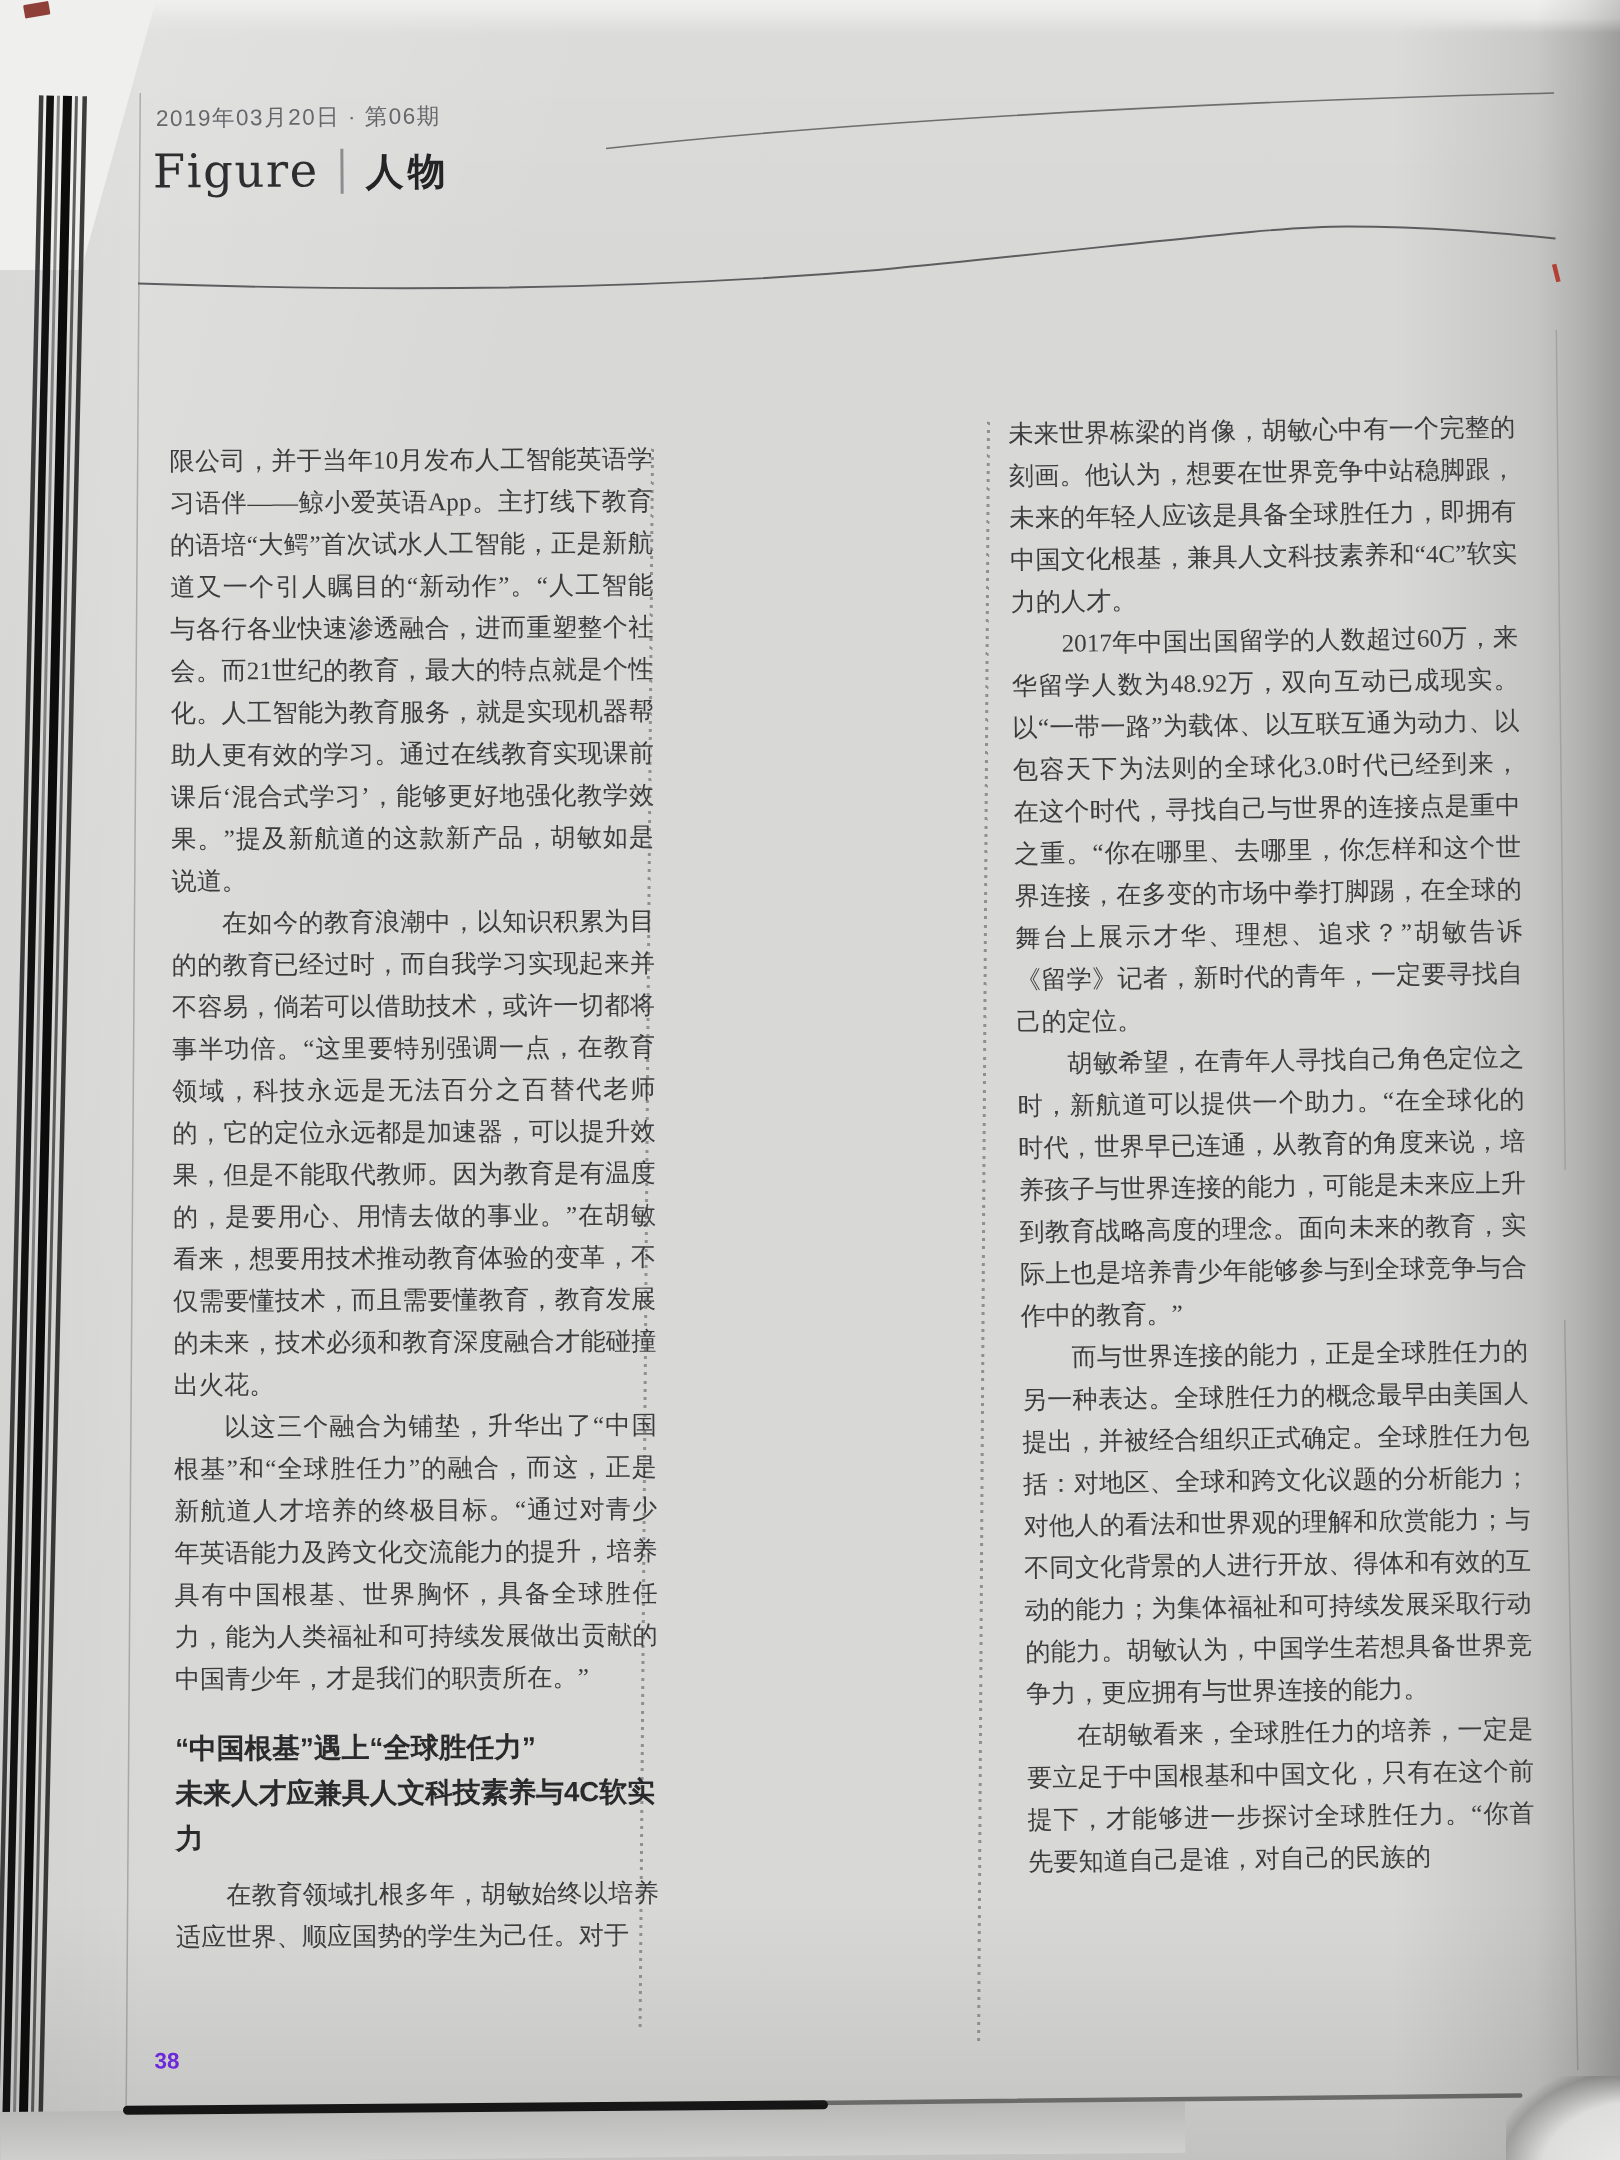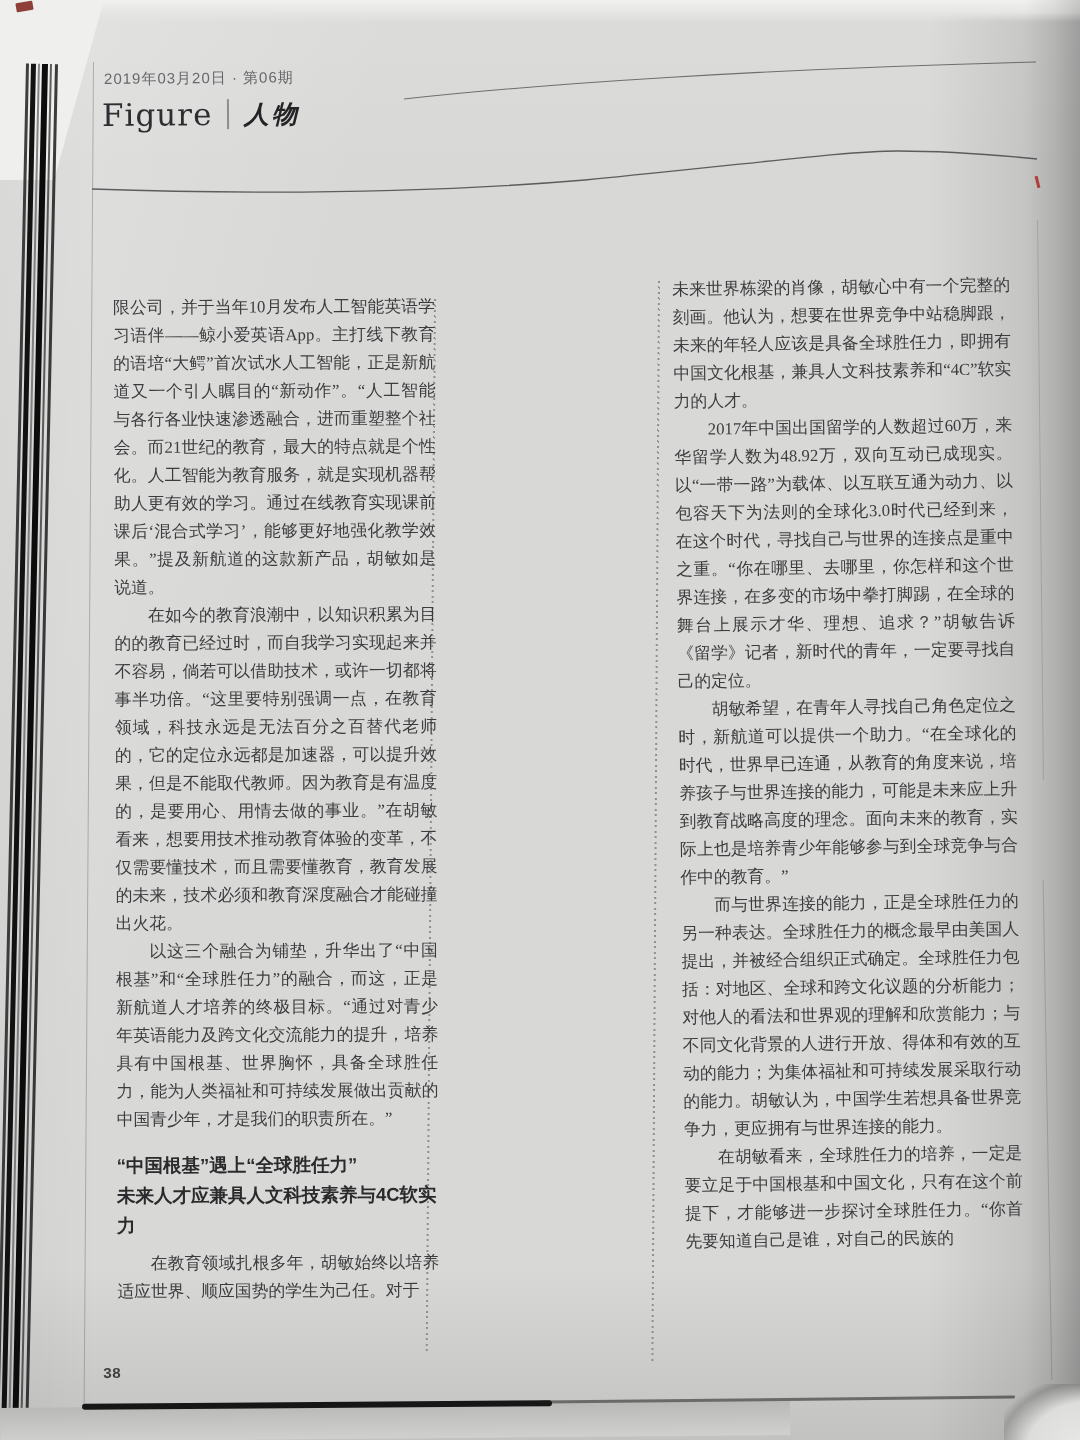--- a/index.html
+++ b/index.html
@@ -49,39 +49,39 @@
     background:radial-gradient(ellipse at 100% 100%, #eaeae8 0%, #dddddb 52%, rgba(0,0,0,0.14) 74%, rgba(0,0,0,0) 82%);}
   
   .header-date{position:absolute;left:104px;top:70px;font-family:"Liberation Sans",sans-serif;
     font-size:15px;letter-spacing:1px;color:#67676b;transform:rotate(-.5deg);transform-origin:left center;}
   .masthead{position:absolute;left:102px;top:97px;display:flex;align-items:center;gap:15px;
     transform:rotate(-.4deg);transform-origin:left center;}
   .masthead .figure{font-family:"DejaVu Serif",serif;font-weight:normal;font-size:31px;
     color:#2e2e31;letter-spacing:1px;}
   .masthead .bar{width:1.5px;height:30px;background:#8d8d91;}
   .masthead .renwu{font-family:"Liberation Sans",sans-serif;font-weight:bold;font-size:25px;
-    color:#242426;letter-spacing:3px;font-style:italic;}
+    color:#242426;letter-spacing:3px;}
   svg.lines{position:absolute;left:0;top:0;pointer-events:none;}
   
   .dotted-rule{position:absolute;width:1.5px;
     background-image:repeating-linear-gradient(to bottom,#8f8f93 0 2px, rgba(0,0,0,0) 2px 5.5px);
     transform-origin:top center;}
   .rule-a{left:434px;top:299px;height:1054px;transform:rotate(.45deg);}
   .rule-b{left:658px;top:281px;height:1080px;transform:rotate(.35deg);}
   
   .col{position:absolute;color:#3c3c3e;font-size:16.8px;line-height:28px;
     text-align:justify;text-justify:inter-ideograph;}
   .col-left{left:113px;top:294px;width:322px;transform:rotate(-.25deg);transform-origin:top left;}
   .col-right{left:672px;top:276px;width:338px;transform:rotate(-.8deg);transform-origin:top left;}
   .para{margin:0;}
   .para.indent{text-indent:2em;}
   .subhead{margin:17px 0 9px;font-family:"Liberation Sans",sans-serif;font-weight:bold;
     font-size:18.5px;line-height:30px;color:#2a2a2c;white-space:pre-line;text-align:left;}
-  .page-number{position:absolute;left:103px;top:1366px;font-family:Liberation Mono, monospace;
-    font-size:15px;font-weight:bold;color:#404040;transform:rotate(-.5deg);}
+  .page-number{position:absolute;left:103px;top:1366px;font-family:Liberation Sans, sans-serif;
+    font-size:15px;font-weight:bold;color:#6d28d9;transform:rotate(-.5deg);}
 </style>
 </head>
 <body>
 
 <div class="top-edge"></div>
 <div class="top-left-wedge"></div>
 <div class="binding">
   <i class="b1"></i>
     <i class="b2"></i>
     <i class="b3"></i>

